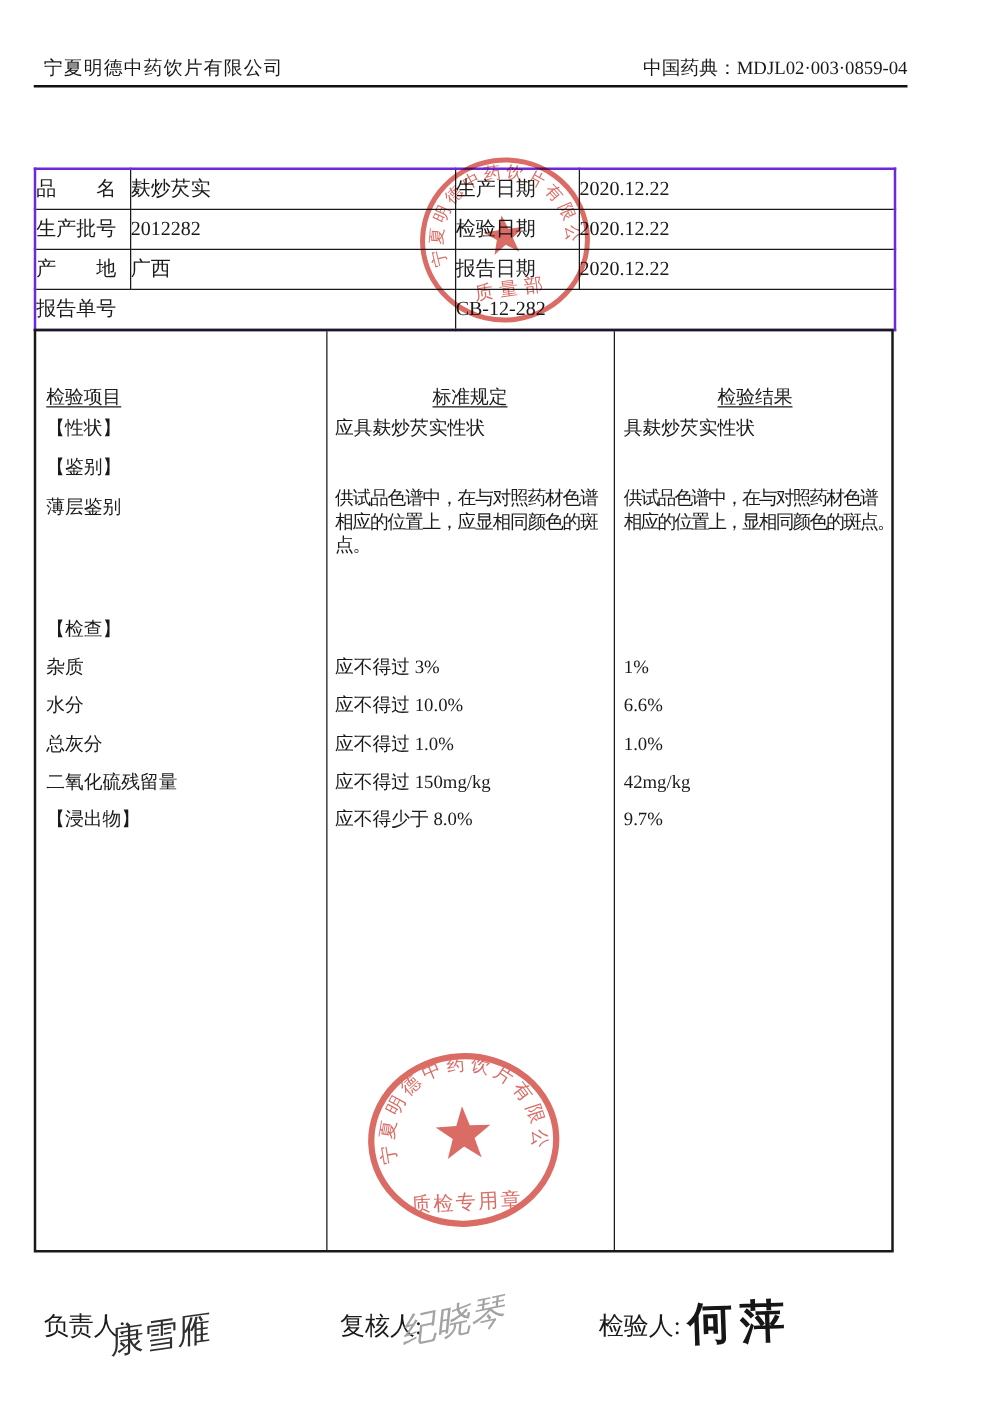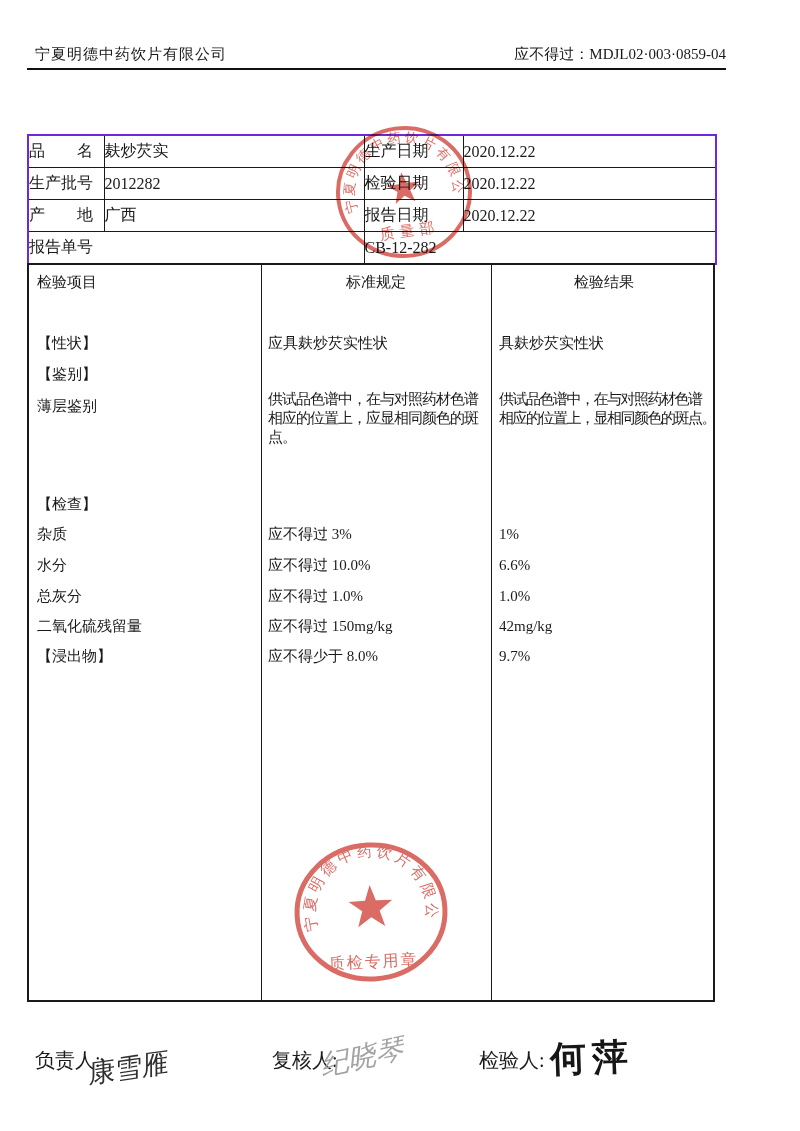--- a/index.html
+++ b/index.html
@@ -23,21 +23,21 @@
   td.val  { padding-left:8px;border-radius:12px; }
   td.lab2 { padding-left:8px; }
   td.val2 { padding-left:9px; }
   .j2 { display:inline-block; width:64px; text-align:justify; text-align-last:justify; }
   
   .t2 { position:absolute; left:27px; top:263px; width:688px; height:739px;
         border:2px solid #1a1a1a; box-sizing:border-box; font-size:15px; }
   .t2 .vline { position:absolute; top:0; bottom:0; width:1px; background:#1a1a1a; }
   .v1 { left:232px; } .v2 { left:462px; }
   .t2 span.cell { position:absolute; line-height:20px; white-space:nowrap; }
-  .t2 .u { text-underline-offset:3px; }
+  .t2 .u { text-decoration:underline; text-underline-offset:3px;margin-top:36px; }
   .t2 .c { transform:translateX(-50%); }
   .t2 .wrap { position:absolute; line-height:19px; white-space:pre-line; }
   .wrap.s { left:239px; width:222px; letter-spacing:-1px; }
   .wrap.r { left:470px; width:216px; letter-spacing:-1.5px; }
   
   .concl { position:absolute; left:27px; top:1001px; width:688px; height:38px;
            border:2px solid #1a1a1a; box-sizing:border-box; font-size:17px;
            line-height:34px; padding-left:8px; }
   
   .sig-label { position:absolute; top:1047px; font-size:20px; }
@@ -54,21 +54,21 @@
   .stamp1 { left:324px; top:117px; transform:rotate(-8deg); }
   .stamp2 { left:286px; top:834px; transform:rotate(-3deg); }
   .stamp text { font-family:"Liberation Serif","DejaVu Serif",serif; }
 </style>
 </head>
 <body>
 
 <div class="page">
 
   <div class="hdr-left">宁夏明德中药饮片有限公司</div>
-  <div class="hdr-right"><span>应不得过：</span><span>MDJL02·003·0859-04</span></div>
+  <div class="hdr-right"><span>中国药典：</span><span>MDJL02·003·0859-04</span></div>
   <div class="hdr-rule"></div>
 
   <table class="info">
     <colgroup>
         <col style="width:76px">
         <col style="width:260px">
         <col style="width:99px">
         <col style="width:253px">
       </colgroup>
     <tbody>

